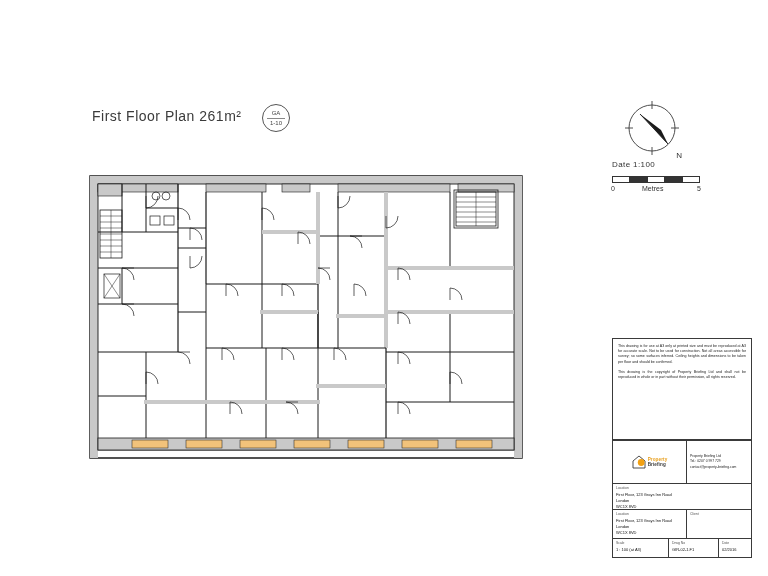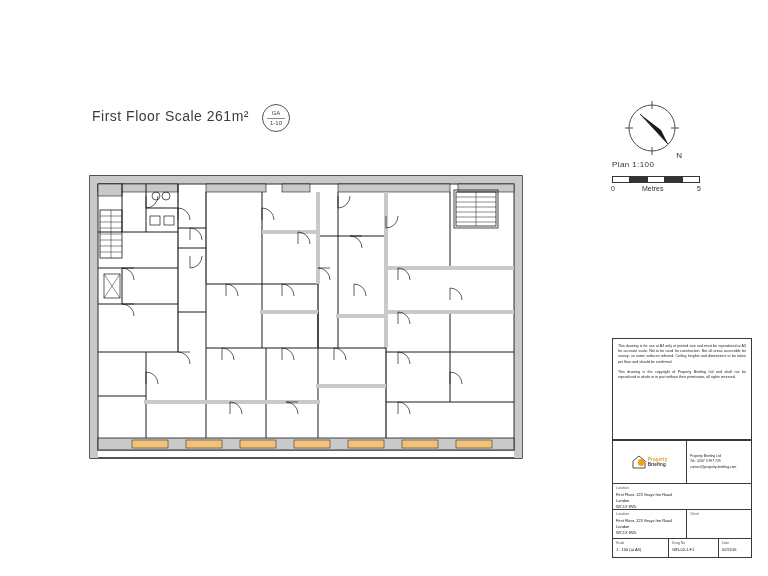--- a/index.html
+++ b/index.html
@@ -222,21 +222,21 @@
   #tb-mid .tb-cell:last-child { flex: 1; }
   #tb-bottom { flex: 1; display: flex; }
   #tb-bottom .tb-cell { border-right: 1px solid #3a3a3a; }
   #tb-bottom .tb-cell:nth-child(1) { width: 56px; }
   #tb-bottom .tb-cell:nth-child(2) { width: 50px; }
   #tb-bottom .tb-cell:nth-child(3) { flex: 1; border-right: none; }
 </style>
 </head>
 <body>
 
-<div id="plan-title">First Floor Scale 261m²</div>
+<div id="plan-title">First Floor Plan 261m²</div>
 
 <div id="level-marker">
   <span>GA</span>
   <span class="lm-div"></span>
   <span>1-10</span>
 </div>
 
 <div id="north-arrow">
   <svg width="64" height="62" viewBox="0 0 64 62">
     <circle cx="32" cy="28" r="23" fill="none" stroke="#3a3a3a" stroke-width="0.9"></circle>
@@ -244,21 +244,21 @@
     <line x1="32" y1="47" x2="32" y2="55" stroke="#3a3a3a" stroke-width="0.9"></line>
     <line x1="5" y1="28" x2="13" y2="28" stroke="#3a3a3a" stroke-width="0.9"></line>
     <line x1="51" y1="28" x2="59" y2="28" stroke="#3a3a3a" stroke-width="0.9"></line>
     <polygon points="20,14 48,44 41,30" fill="#1a1a1a"></polygon>
     <polygon points="20,14 48,44 27,21" fill="#ffffff" stroke="#1a1a1a" stroke-width="0.7"></polygon>
   </svg>
   <span class="n-label">N</span>
 </div>
 
 <div id="scale-block">
-  <div class="scale-label">Plan  1:100</div>
+  <div class="scale-label">Date  1:100</div>
   <div id="scale-bar">
     <div class="seg light" style="left:0px;  width:17.6px;"></div>
     <div class="seg dark" style="left:17.6px;width:17.6px;"></div>
     <div class="seg light" style="left:35.2px;width:17.6px;"></div>
     <div class="seg dark" style="left:52.8px;width:17.6px;"></div>
     <div class="seg light" style="left:70.4px;width:17.6px;"></div>
   </div>
   <div id="scale-ticks">
     <span class="tick-lab" style="left:-1px;top:0;">0</span>
     <span id="scale-units">Metres</span>

